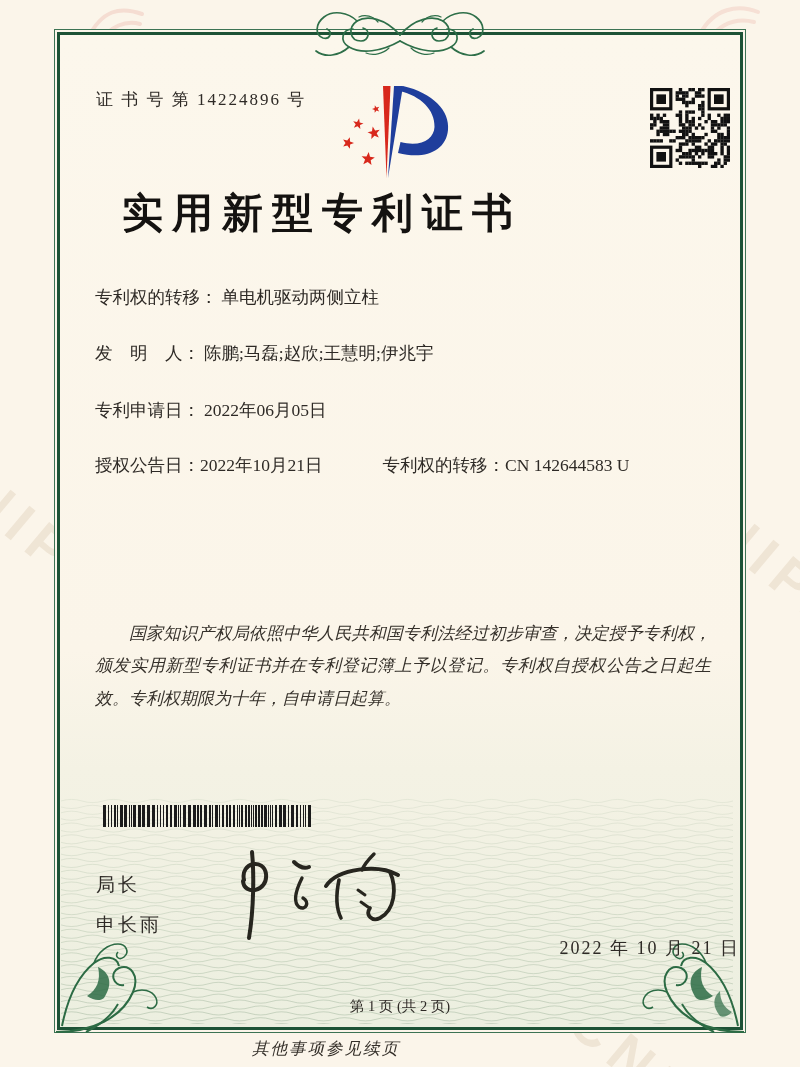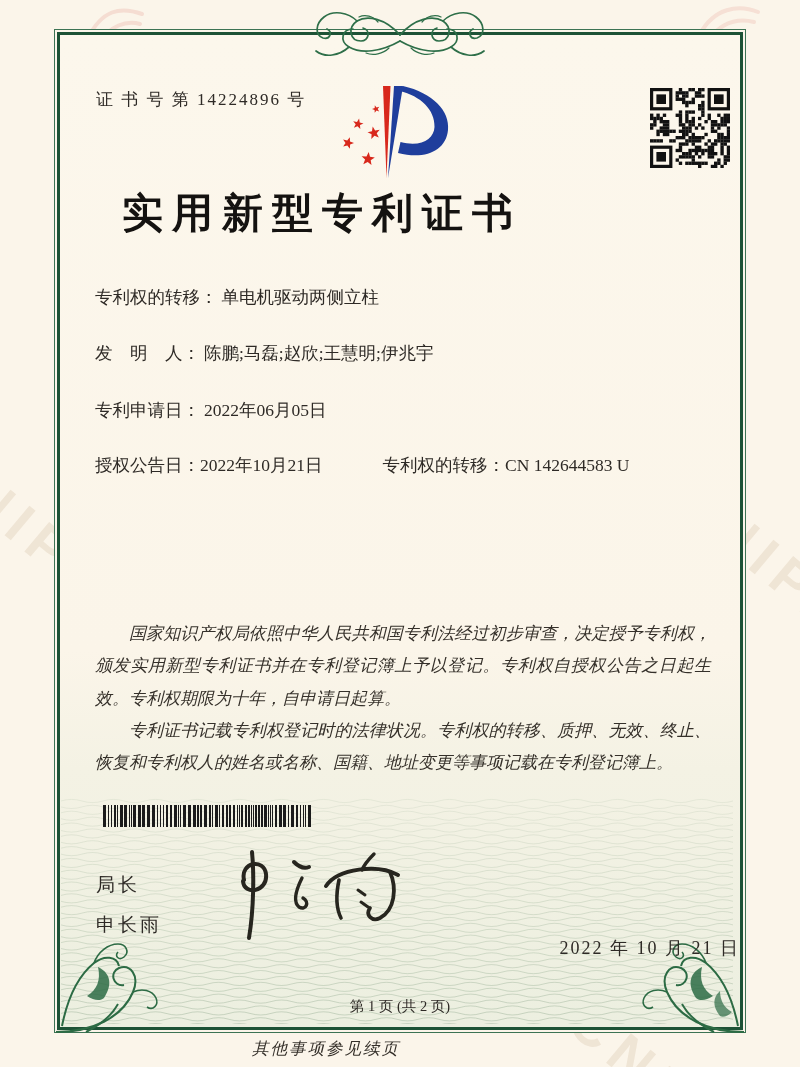--- a/index.html
+++ b/index.html
@@ -424,21 +424,20 @@
     <span class="f-value">2022年06月05日</span>
   </div>
   <div class="grant-row">
     <span class="grant-left"><span>授权公告日：</span><span>2022年10月21日</span></span>
     <span class="grant-right"><span>专利权的转移：</span><span>CN 142644583 U</span></span>
   </div>
 </div>
 
 <div class="paras">
   <p>国家知识产权局依照中华人民共和国专利法经过初步审查，决定授予专利权，颁发实用新型专利证书并在专利登记簿上予以登记。专利权自授权公告之日起生效。专利权期限为十年，自申请日起算。</p>
-  <p>专利证书记载专利权登记时的法律状况。专利权的转移、质押、无效、终止、恢复和专利权人的姓名或名称、国籍、地址变更等事项记载在专利登记簿上。</p>
 </div>
 
 <div class="barcode" id="barcode"><i style="width: 3px; margin-right: 2px;"></i><i style="width: 1px; margin-right: 2px;"></i><i style="width: 1px; margin-right: 2px;"></i><i style="width: 2px; margin-right: 1px;"></i><i style="width: 1px; margin-right: 2px;"></i><i style="width: 3px; margin-right: 1px;"></i><i style="width: 3px; margin-right: 2px;"></i><i style="width: 1px; margin-right: 1px;"></i><i style="width: 1px; margin-right: 1px;"></i><i style="width: 3px; margin-right: 2px;"></i><i style="width: 3px; margin-right: 1px;"></i><i style="width: 3px; margin-right: 2px;"></i><i style="width: 3px; margin-right: 2px;"></i><i style="width: 3px; margin-right: 2px;"></i><i style="width: 1px; margin-right: 2px;"></i><i style="width: 1px; margin-right: 2px;"></i><i style="width: 1px; margin-right: 2px;"></i><i style="width: 2px; margin-right: 2px;"></i><i style="width: 2px; margin-right: 2px;"></i><i style="width: 3px; margin-right: 1px;"></i><i style="width: 1px; margin-right: 1px;"></i><i style="width: 1px; margin-right: 2px;"></i><i style="width: 3px; margin-right: 2px;"></i><i style="width: 3px; margin-right: 2px;"></i><i style="width: 3px; margin-right: 1px;"></i><i style="width: 2px; margin-right: 1px;"></i><i style="width: 2px; margin-right: 2px;"></i><i style="width: 3px; margin-right: 2px;"></i><i style="width: 2px; margin-right: 1px;"></i><i style="width: 1px; margin-right: 2px;"></i><i style="width: 3px; margin-right: 1px;"></i><i style="width: 1px; margin-right: 2px;"></i><i style="width: 2px; margin-right: 2px;"></i><i style="width: 2px; margin-right: 1px;"></i><i style="width: 2px; margin-right: 2px;"></i><i style="width: 2px; margin-right: 2px;"></i><i style="width: 1px; margin-right: 1px;"></i><i style="width: 1px; margin-right: 1px;"></i><i style="width: 2px; margin-right: 2px;"></i><i style="width: 2px; margin-right: 1px;"></i><i style="width: 2px; margin-right: 1px;"></i><i style="width: 1px; margin-right: 1px;"></i><i style="width: 1px; margin-right: 1px;"></i><i style="width: 2px; margin-right: 1px;"></i><i style="width: 2px; margin-right: 1px;"></i><i style="width: 2px; margin-right: 1px;"></i><i style="width: 3px; margin-right: 1px;"></i><i style="width: 1px; margin-right: 1px;"></i><i style="width: 1px; margin-right: 1px;"></i><i style="width: 1px; margin-right: 2px;"></i><i style="width: 2px; margin-right: 2px;"></i><i style="width: 3px; margin-right: 1px;"></i><i style="width: 3px; margin-right: 2px;"></i><i style="width: 1px; margin-right: 2px;"></i><i style="width: 3px; margin-right: 2px;"></i><i style="width: 2px; margin-right: 2px;"></i><i style="width: 1px; margin-right: 2px;"></i><i style="width: 1px; margin-right: 1px;"></i><i style="width: 1px; margin-right: 2px;"></i><i style="width: 3px; margin-right: 2px;"></i></div>
 
 <div class="signer">
   <div>局长</div>
   <div>申长雨</div>
 </div>
 
 <svg class="signature" viewBox="0 0 215 100">

